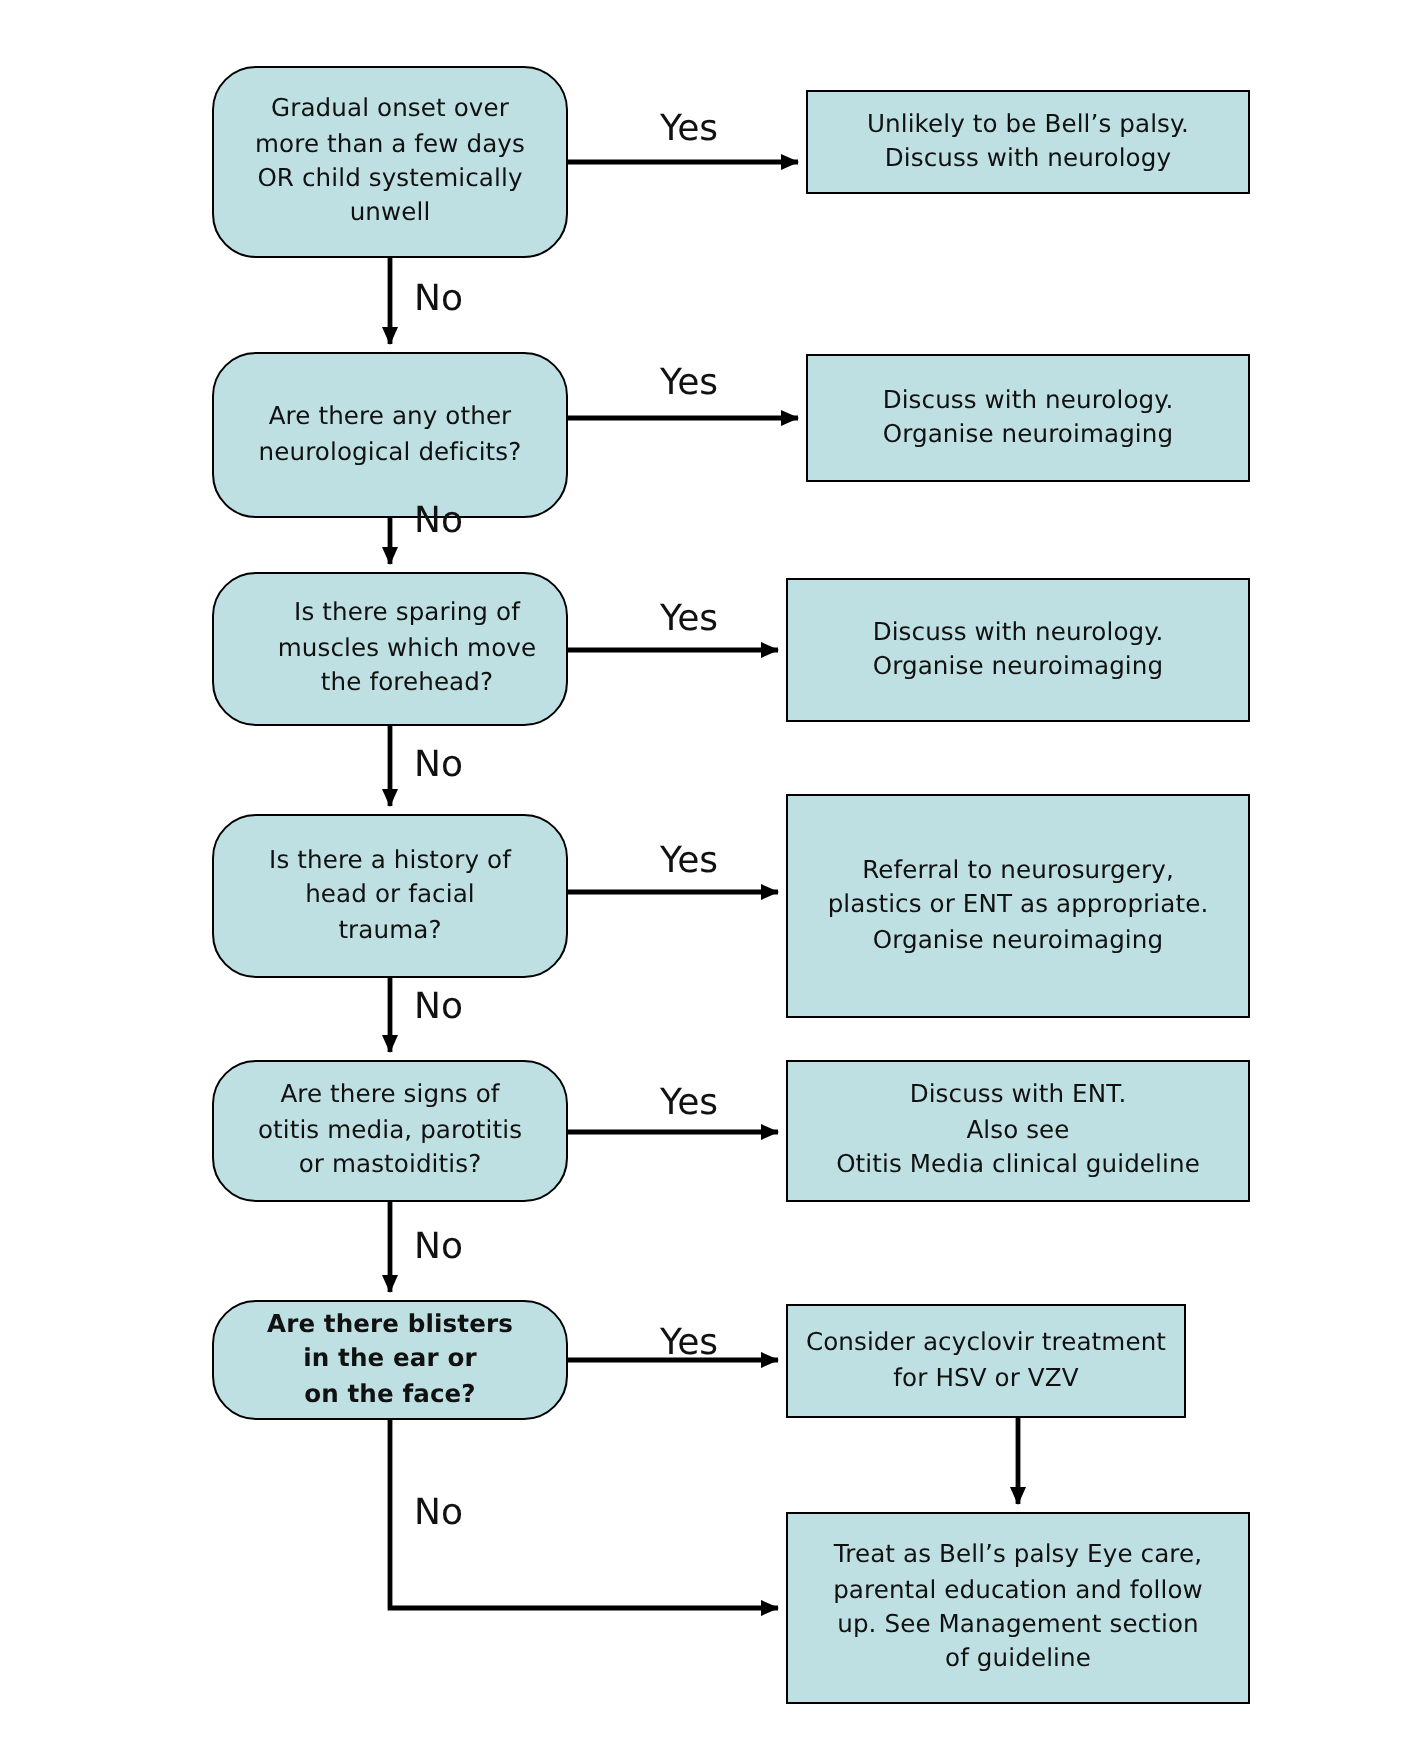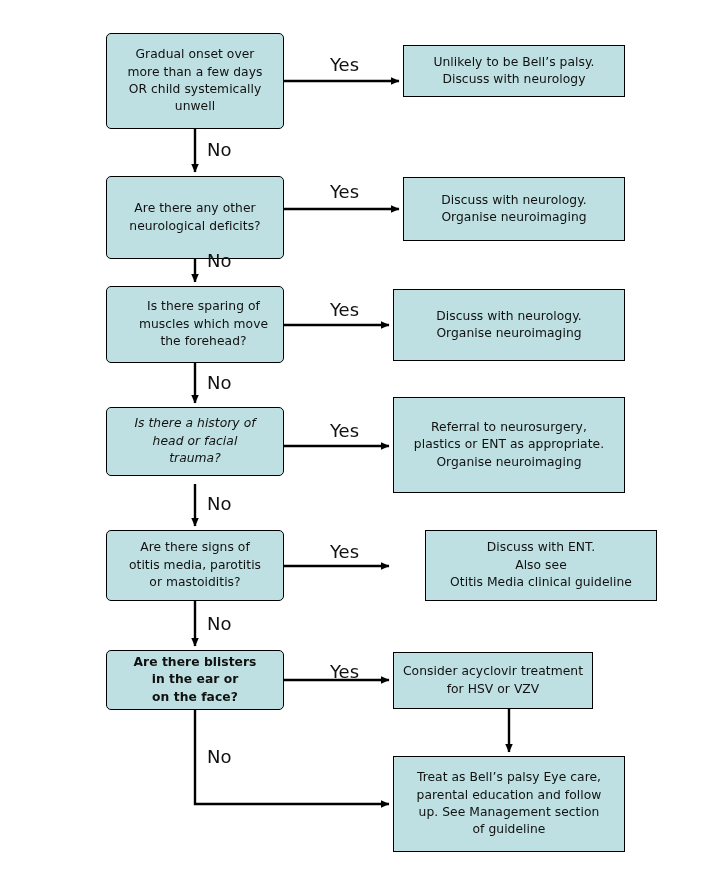--- a/index.html
+++ b/index.html
@@ -32,21 +32,21 @@
     justify-content: center;
     text-align: center;
     font-size: 12.3px;
     line-height: 17.4px;
     color: #111111;
     letter-spacing: 0.05px;
     padding: 2px 6px;
     white-space: pre-line;
   }
   .node.decision {
-    border-radius: 5px;
+    border-radius: 22px;
   }
   .node.action {
     border-radius: 0;
   }
   .edge-label {
     position: absolute;
     font-size: 18px;
     line-height: 14px;
     color: #111111;
     white-space: nowrap;
@@ -97,46 +97,46 @@
 OR child systemically
 unwell</div>
 
   <div class="node decision" style="left:106px; top:176px; width:178px; height:83px;">Are there any other
 neurological deficits?</div>
 
   <div class="node decision" style="left:106px; top:286px; width:178px; height:77px;padding-left:23px;">Is there sparing of
 muscles which move
 the forehead?</div>
 
-  <div class="node decision" style="left:106px; top:407px; width:178px; height:69px;font-style:italic;">Is there a history of
+  <div class="node decision" style="left:106px; top:407px; width:178px; height:82px;">Is there a history of
 head or facial
 trauma?</div>
 
   <div class="node decision" style="left:106px; top:530px; width:178px; height:71px;">Are there signs of
 otitis media, parotitis
 or mastoiditis?</div>
 
   <div class="node decision" style="left:106px; top:650px; width:178px; height:60px;font-weight:bold;">Are there blisters
 in the ear or
 on the face?</div>
 
   <div class="node action" style="left:403px; top:45px; width:222px; height:52px;">Unlikely to be Bell’s palsy.
 Discuss with neurology</div>
 
   <div class="node action" style="left:403px; top:177px; width:222px; height:64px;">Discuss with neurology.
 Organise neuroimaging</div>
 
   <div class="node action" style="left:393px; top:289px; width:232px; height:72px;">Discuss with neurology.
 Organise neuroimaging</div>
 
-  <div class="node action" style="left:393px; top:397px; width:232px; height:96px;">Referral to neurosurgery,
+  <div class="node action" style="left:393px; top:397px; width:232px; height:112px;">Referral to neurosurgery,
 plastics or ENT as appropriate.
 Organise neuroimaging</div>
 
-  <div class="node action" style="left:393px; top:530px; width:232px; height:71px;margin-left:32px;">Discuss with ENT.
+  <div class="node action" style="left:393px; top:530px; width:232px; height:71px;">Discuss with ENT.
 Also see
 Otitis Media clinical guideline</div>
 
   <div class="node action" style="left:393px; top:652px; width:200px; height:57px;">Consider acyclovir treatment
 for HSV or VZV</div>
 
   <div class="node action" style="left:393px; top:756px; width:232px; height:96px;">Treat as Bell’s palsy Eye care,
 parental education and follow
 up. See Management section
 of guideline</div>

